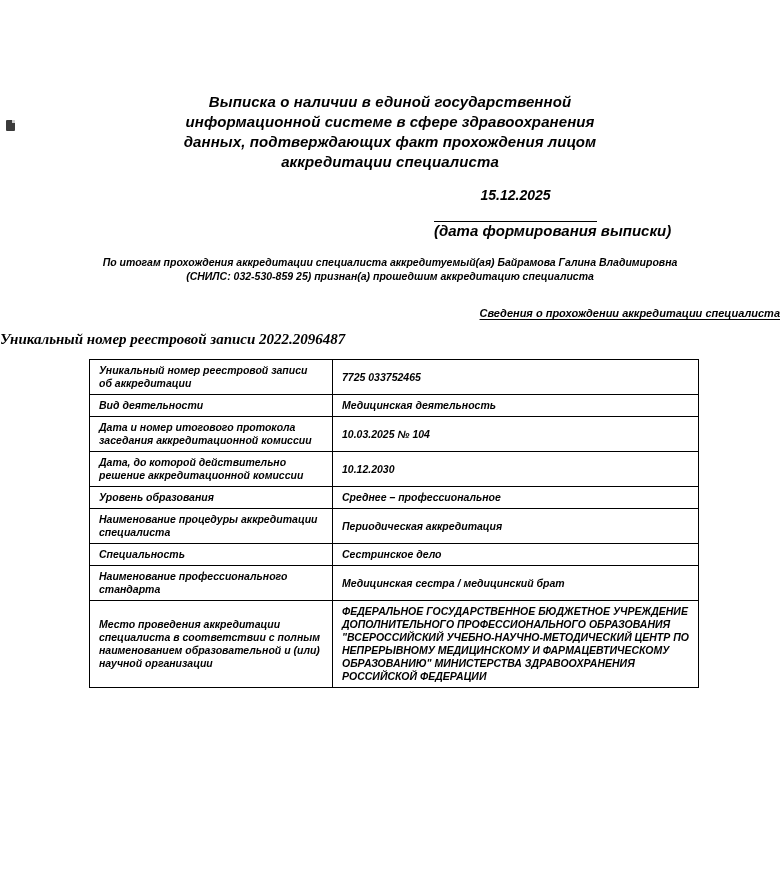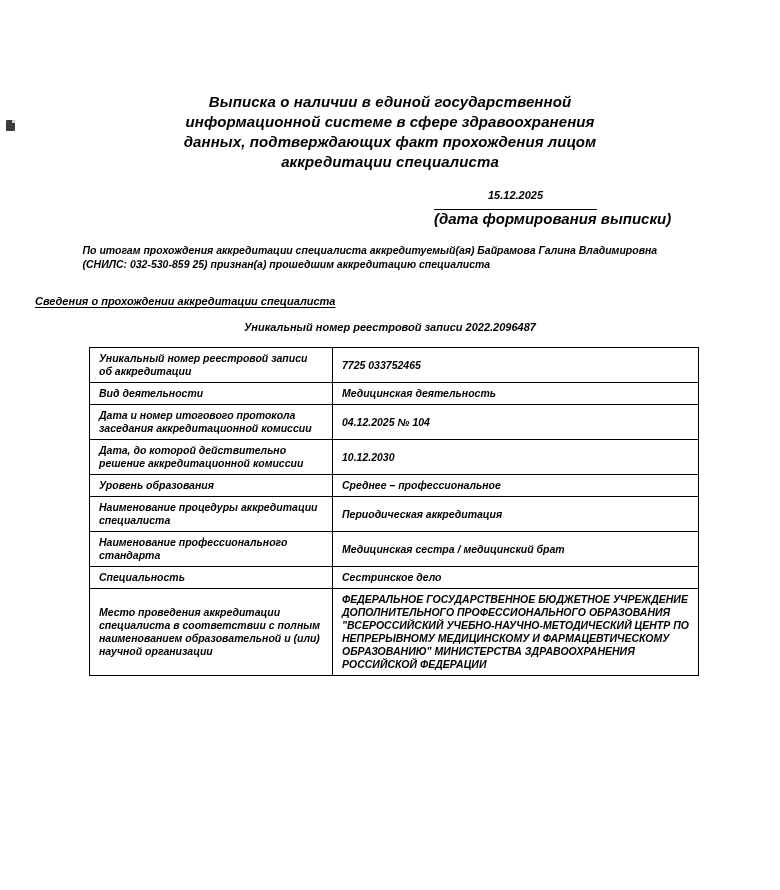--- a/index.html
+++ b/index.html
@@ -49,52 +49,52 @@
     font-size: 15px;
     line-height: 20px;
     letter-spacing: 0.1px;
   }
   .date-block {
     width: 163px;
     margin: 17px 183px 0 auto;
     text-align: center;
   }
   .date-value {
-    font-size: 11px;
+    font-size: 14px;
     line-height: 12px;
-    padding-bottom: 8px;
+    padding-bottom: 20px;
     border-bottom: 1.5px solid #000000;
   }
   .date-caption {
     font-size: 15px;
     line-height: 12px;
     margin-top: 3px;
     white-space: nowrap;
   }
   .intro {
     max-width: 615px;
     margin: 19px auto 0 auto;
-    text-align: left;
+    text-align: center;
     font-size: 10.5px;
     line-height: 13.5px;
   }
   .section-heading {
     margin-top: 24px;
-    text-align: left;
+    text-align: right;
     font-size: 11px;
     line-height: 13px;
     text-decoration: underline;
     text-underline-offset: 2px;
     margin-left: 35px;
   }
   .registry-line {
     margin-top: 11px;
-    text-align: center;
-    font-size: 11px;
+    font-size: 15px;
     line-height: 16px;
+    font-family: Liberation Serif, serif;
   }
   table.acc-table {
     border-collapse: collapse;
     table-layout: fixed;
     width: 608px;
     margin: 12px 0 12px 89px;
   }
   table.acc-table td {
     border: 1.5px solid #000000;
     vertical-align: middle;
@@ -131,41 +131,41 @@
       <tr>
         <td class="lbl">Уникальный номер реестровой записи об аккредитации</td>
         <td class="val">7725 033752465</td>
       </tr>
       <tr>
         <td class="lbl">Вид деятельности</td>
         <td class="val">Медицинская деятельность</td>
       </tr>
       <tr>
         <td class="lbl">Дата и номер итогового протокола заседания аккредитационной комиссии</td>
-        <td class="val">04.12.2025 № 104</td>
+        <td class="val">10.03.2025 № 104</td>
       </tr>
       <tr>
         <td class="lbl">Дата, до которой действительно решение аккредитационной комиссии</td>
         <td class="val">10.12.2030</td>
       </tr>
       <tr>
         <td class="lbl">Уровень образования</td>
         <td class="val">Среднее – профессиональное</td>
       </tr>
       <tr>
         <td class="lbl">Наименование процедуры аккредитации специалиста</td>
         <td class="val">Периодическая аккредитация</td>
       </tr>
       <tr>
+        <td class="lbl">Специальность</td>
+        <td class="val">Сестринское дело</td>
+      </tr>
+      <tr>
         <td class="lbl">Наименование профессионального стандарта</td>
         <td class="val">Медицинская сестра / медицинский брат</td>
-      </tr>
-      <tr>
-        <td class="lbl">Специальность</td>
-        <td class="val">Сестринское дело</td>
       </tr>
       <tr>
         <td class="lbl">Место проведения аккредитации специалиста в соответствии с полным наименованием образовательной и (или) научной организации</td>
         <td class="val">ФЕДЕРАЛЬНОЕ ГОСУДАРСТВЕННОЕ БЮДЖЕТНОЕ УЧРЕЖДЕНИЕ ДОПОЛНИТЕЛЬНОГО ПРОФЕССИОНАЛЬНОГО ОБРАЗОВАНИЯ "ВСЕРОССИЙСКИЙ УЧЕБНО-НАУЧНО-МЕТОДИЧЕСКИЙ ЦЕНТР ПО НЕПРЕРЫВНОМУ МЕДИЦИНСКОМУ И ФАРМАЦЕВТИЧЕСКОМУ ОБРАЗОВАНИЮ" МИНИСТЕРСТВА ЗДРАВООХРАНЕНИЯ РОССИЙСКОЙ ФЕДЕРАЦИИ</td>
       </tr>
     </tbody>
   </table>
 
 </div>
 

